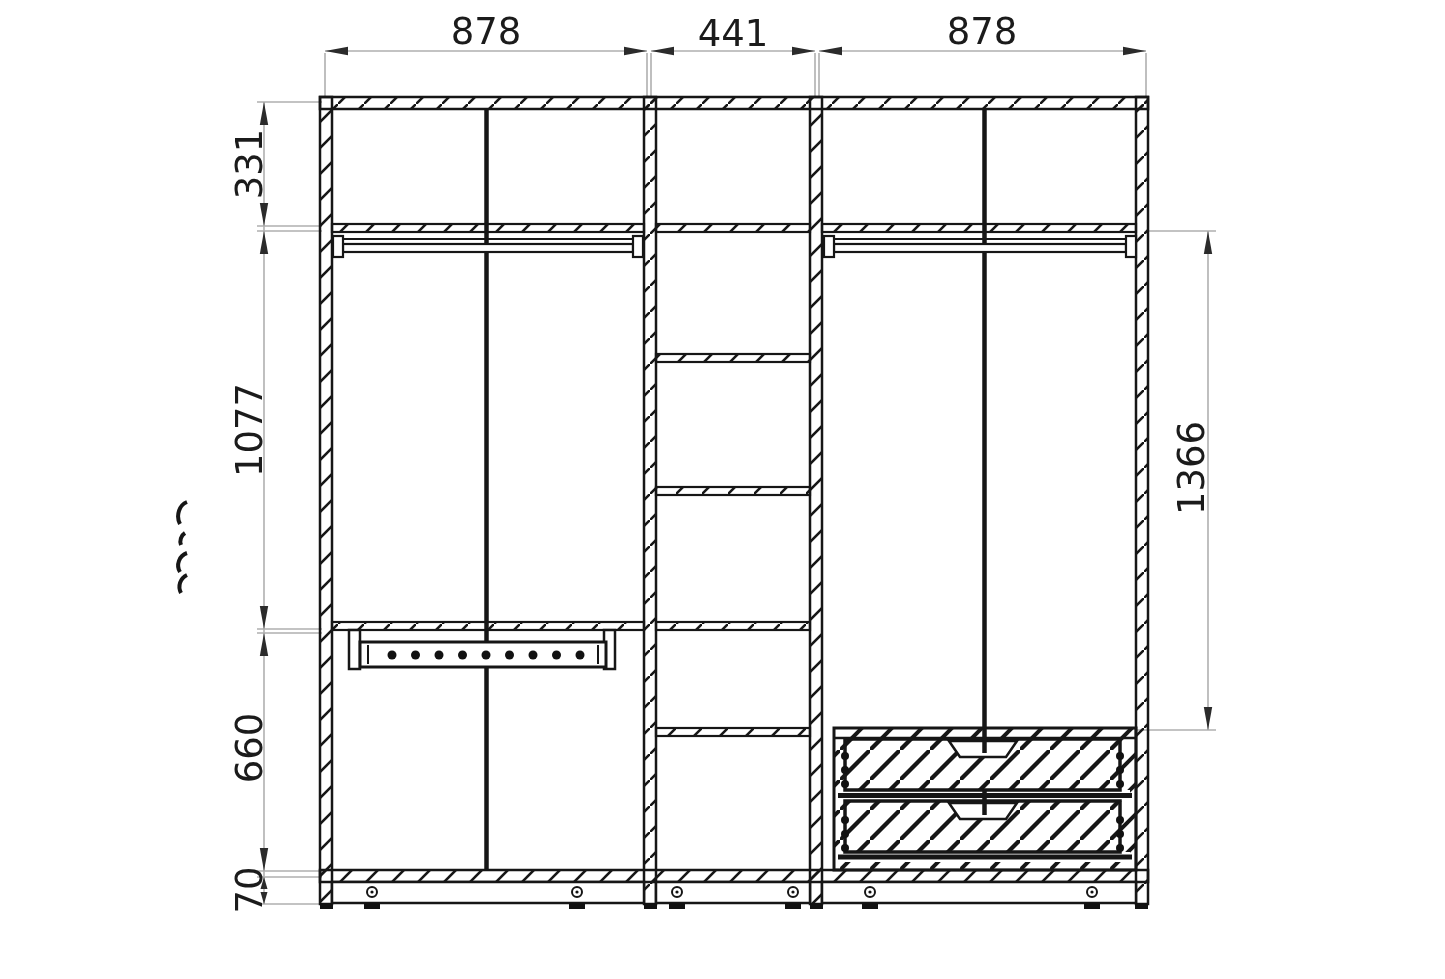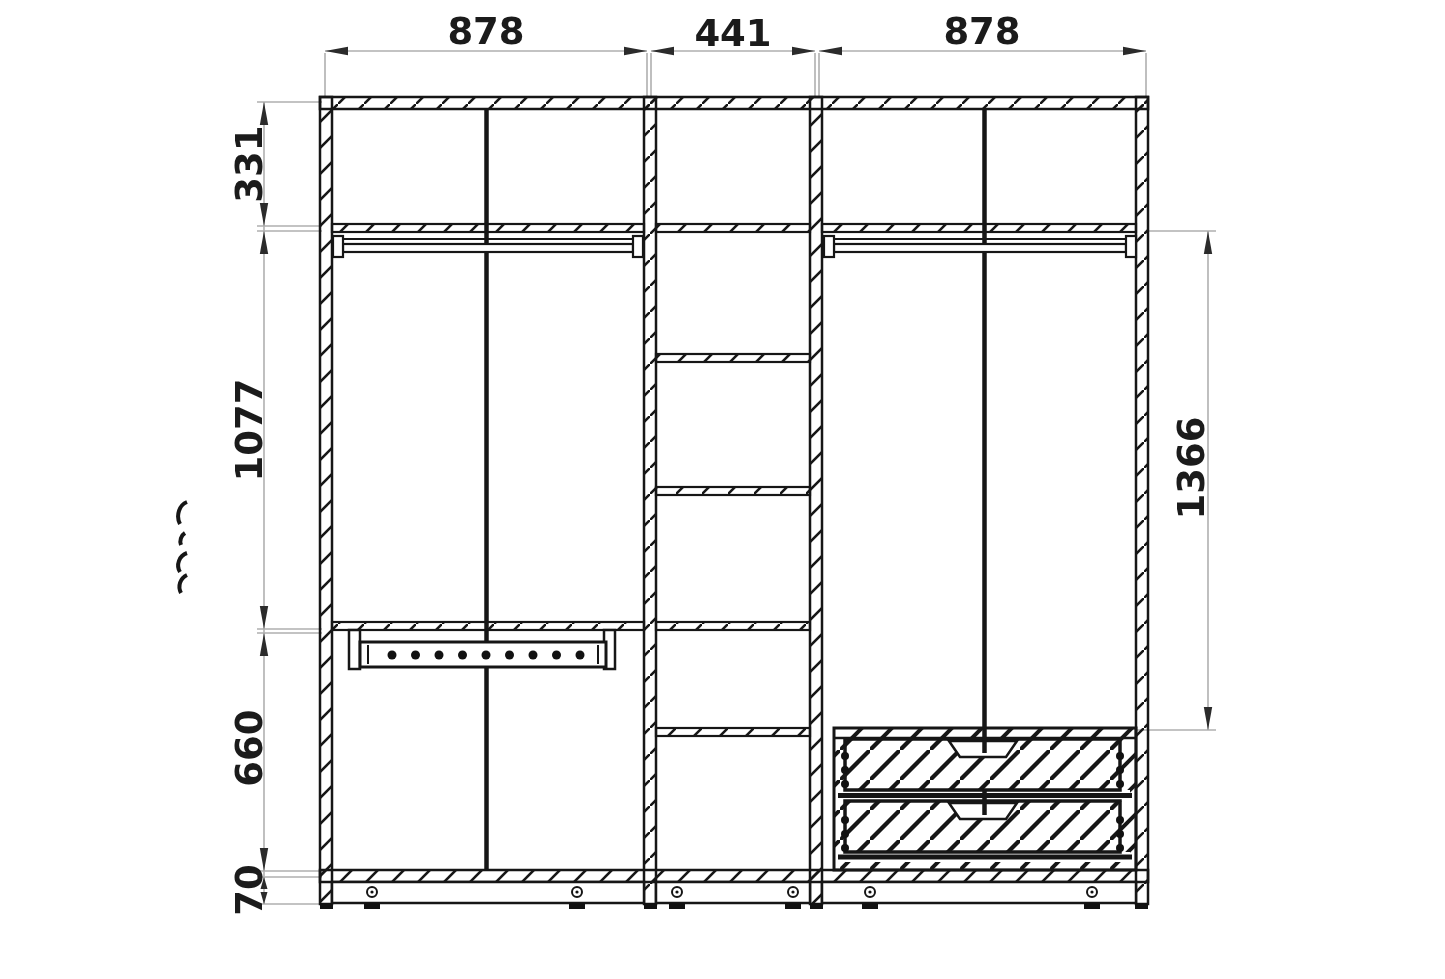--- a/index.html
+++ b/index.html
@@ -9,21 +9,20 @@
     width: 1445px;
     height: 979px;
     overflow: hidden;
     font-family: "DejaVu Sans", "Liberation Sans", sans-serif;
   }
   .stage {
     position: relative;
     width: 1445px;
     height: 979px;
     background: #ffffff;
-    font-weight: bold;
   }
   svg { display: block; }
   text {
     font-family: "DejaVu Sans", "Liberation Sans", sans-serif;
     font-size: 37px;
     fill: #1b1b1b;
   }
 </style>
 </head>
 <body>

